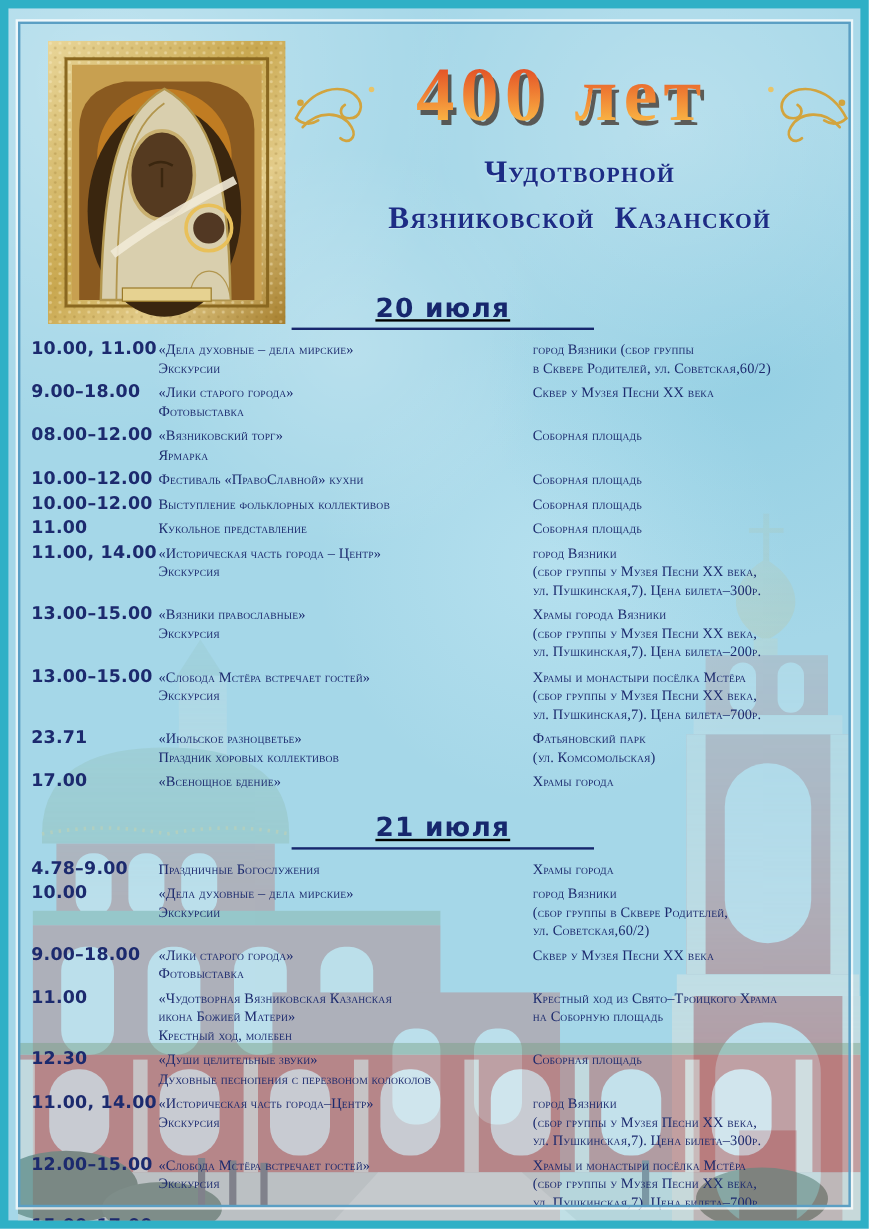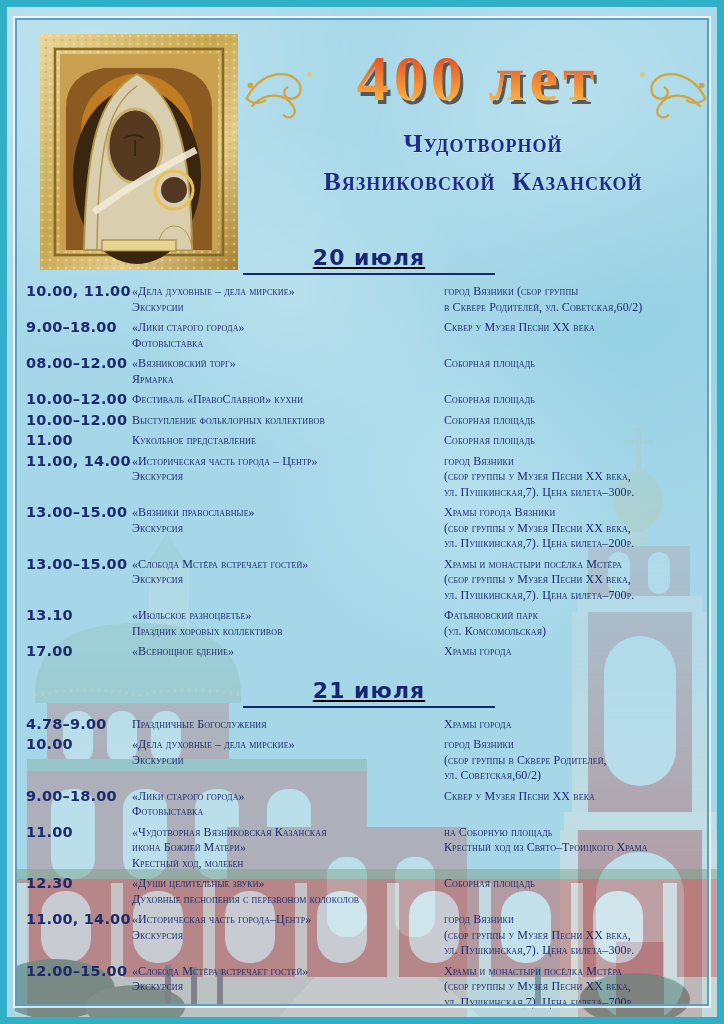--- a/index.html
+++ b/index.html
@@ -15,21 +15,21 @@
       #a5d7e8;
     font-family:"Liberation Serif", serif;
   }
   .frame{
     position:absolute; left:8px; right:8px; top:11px; bottom:11px;
     border:2px solid #5b9fc4; box-shadow:0 0 0 2px rgba(255,255,255,.75);
     pointer-events:none; z-index:5;
   }
   
   .icon-frame{position:absolute; left:33px; top:27px; width:198px; height:236px; z-index:3;}
-  .title-wrap{position:absolute; left:238px; top:26px; width:466px; height:92px; text-align:center; z-index:3;}
+  .title-wrap{position:absolute; left:228px; top:26px; width:466px; height:92px; text-align:center; z-index:3;}
   .title-layer{
     position:absolute; inset:0; font-weight:700; font-size:64px; letter-spacing:5px;
     font-family:"Liberation Serif", serif; line-height:92px; white-space:nowrap;
   }
   .title-shadow{color:rgba(43,20,8,.65); transform:translate(3px,4px);}
   .title-grad{
     background:linear-gradient(to bottom,#d8301f 8%,#ef7e33 48%,#ffd44e 90%);
     -webkit-background-clip:text; background-clip:text; color:transparent;
   }
   .flourish{position:absolute; top:55px; width:74px; height:62px; z-index:3;}
@@ -326,21 +326,21 @@
           <div class="line">«Слобода Мстёра встречает гостей»</div>
           <div class="line">Экскурсия</div>
         </div>
         <div class="cell loc">
           <div class="line">Храмы и монастыри посёлка Мстёра</div>
           <div class="line">(сбор группы у Музея Песни XX века,</div>
           <div class="line">ул. Пушкинская,7). Цена билета–700р.</div>
         </div>
       </div>
       <div class="row">
-        <div class="cell time">13.10</div>
+        <div class="cell time">23.71</div>
         <div class="cell event">
           <div class="line">«Июльское разноцветье»</div>
           <div class="line">Праздник хоровых коллективов</div>
         </div>
         <div class="cell loc">
           <div class="line">Фатьяновский парк</div>
           <div class="line">(ул. Комсомольская)</div>
         </div>
       </div>
       <div class="row">
@@ -388,22 +388,22 @@
         </div>
       </div>
       <div class="row">
         <div class="cell time">11.00</div>
         <div class="cell event">
           <div class="line">«Чудотворная Вязниковская Казанская</div>
           <div class="line">икона Божией Матери»</div>
           <div class="line">Крестный ход, молебен</div>
         </div>
         <div class="cell loc">
+          <div class="line">Крестный ход из Свято–Троицкого Храма</div>
           <div class="line">на Соборную площадь</div>
-          <div class="line">Крестный ход из Свято–Троицкого Храма</div>
         </div>
       </div>
       <div class="row">
         <div class="cell time">12.30</div>
         <div class="cell event">
           <div class="line">«Души целительные звуки»</div>
           <div class="line">Духовные песнопения с перезвоном колоколов</div>
         </div>
         <div class="cell loc">
           <div class="line">Соборная площадь</div>

